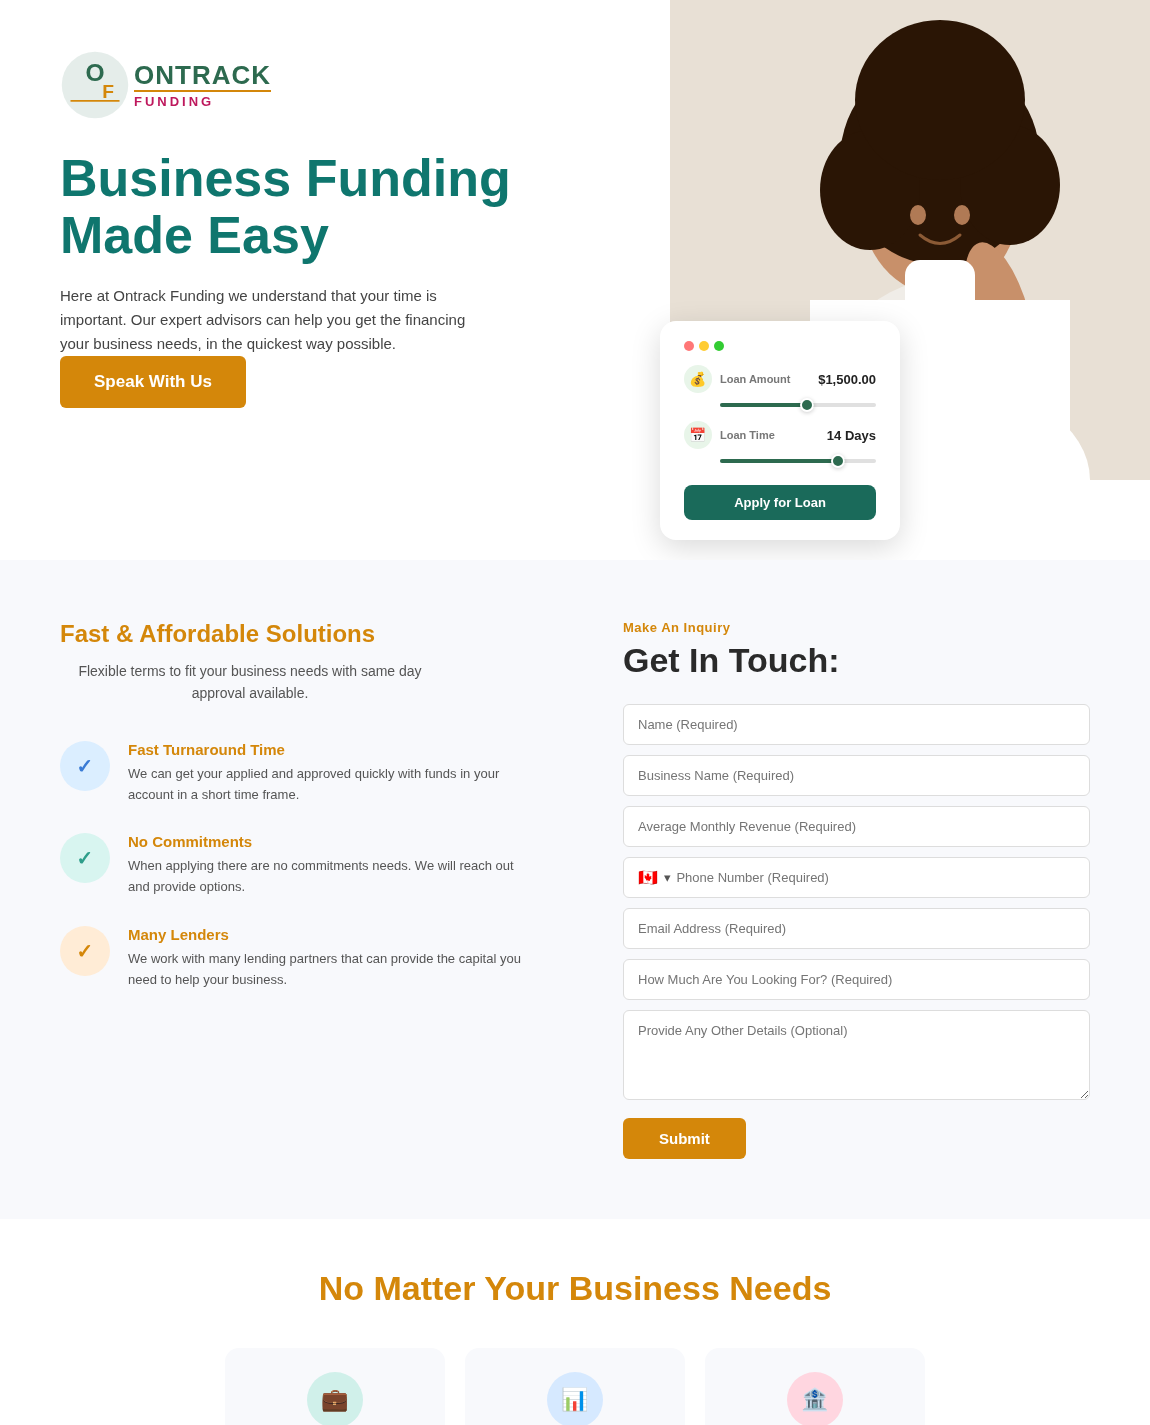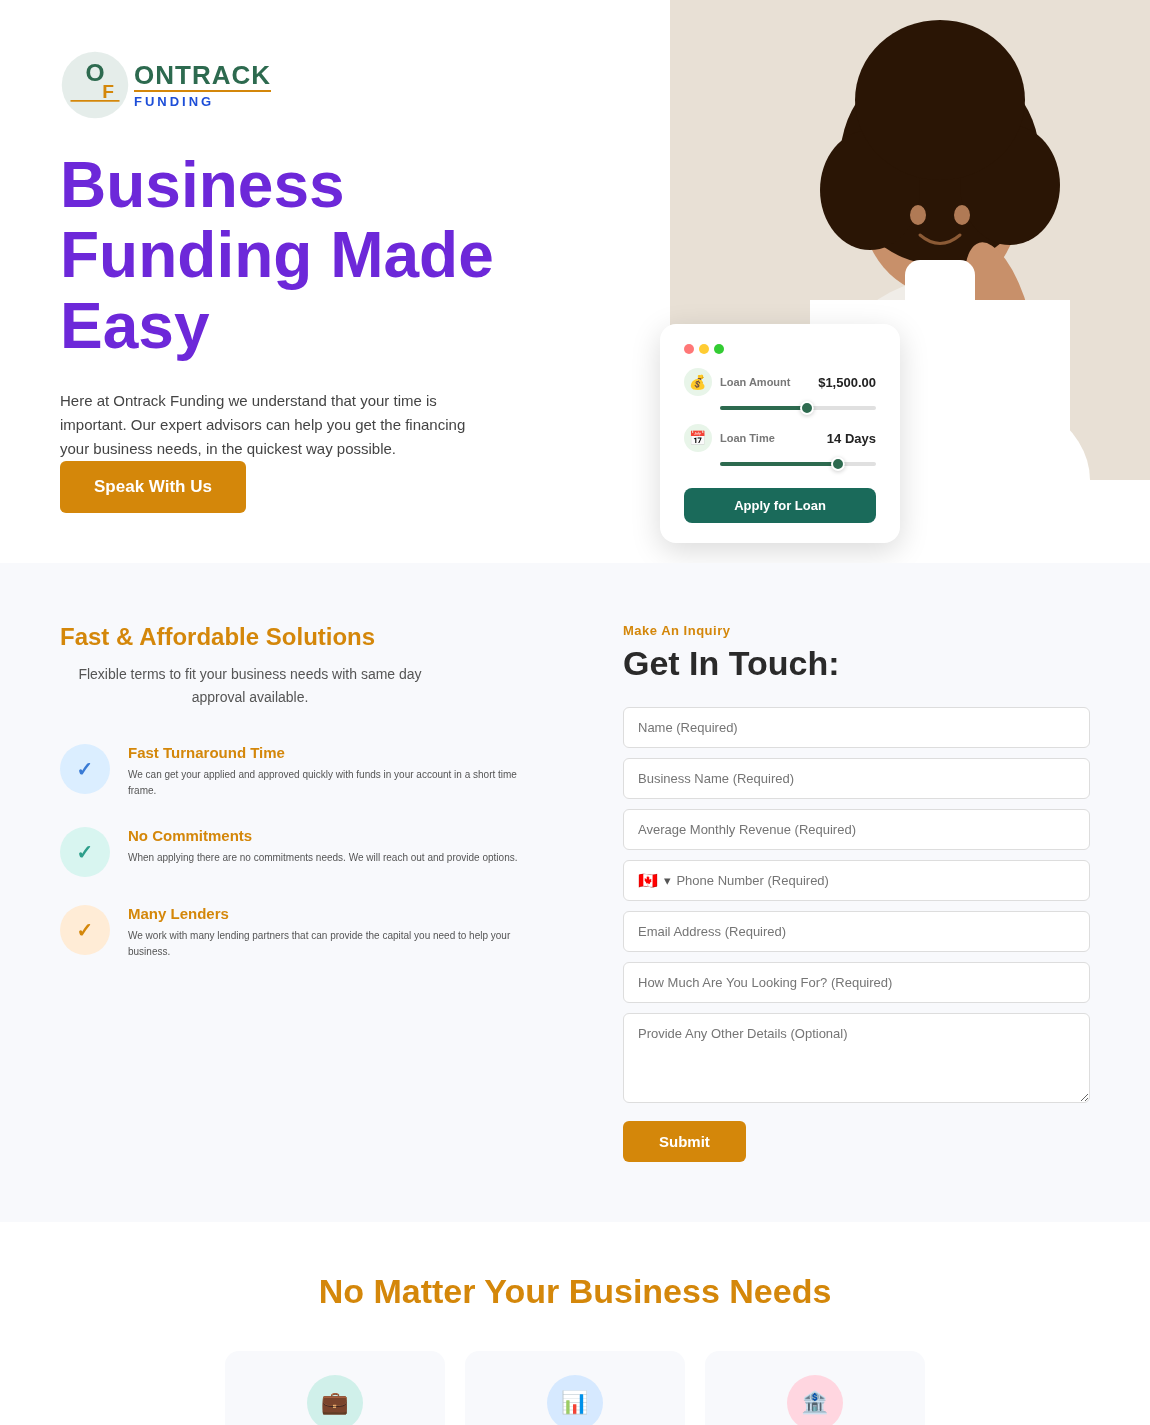--- a/index.html
+++ b/index.html
@@ -46,32 +46,32 @@
     .logo-main {
       font-size: 26px;
       font-weight: 900;
       color: #2d6a4f;
       letter-spacing: 1px;
       line-height: 1;
     }
     .logo-sub {
       font-size: 13px;
       font-weight: 700;
-      color: #1d4ed8;
+      color: #be185d;
       letter-spacing: 3px;
       border-top: 2px solid #d4870a;
       margin-top: 2px;
       padding-top: 2px;
     }
     .hero-title {
-      font-size: 64px;
+      font-size: 52px;
       font-weight: 900;
-      color: #6d28d9;
+      color: #0f766e;
       line-height: 1.1;
-      margin-bottom: 28px;
+      margin-bottom: 20px;
       max-width: 460px;
     }
     .hero-desc {
       font-size: 15px;
       color: #444;
       line-height: 1.6;
       max-width: 420px;
     }
     .speak-btn {
       background: #d4870a;
@@ -248,21 +248,21 @@
     .icon-teal { background: #d8f5f0; color: #2d9e8a; }
     .icon-orange { background: #ffecd6; color: #d4870a; }
     .feature-content {}
     .feature-title {
       font-size: 15px;
       font-weight: 800;
       color: #d4870a;
       margin-bottom: 6px;
     }
     .feature-text {
-      font-size: 10px;
+      font-size: 13px;
       color: #555;
       line-height: 1.6;
     }
 
     
     .form-col {
       flex: 1;
       max-width: 480px;
     }
     .form-inquiry-label {

